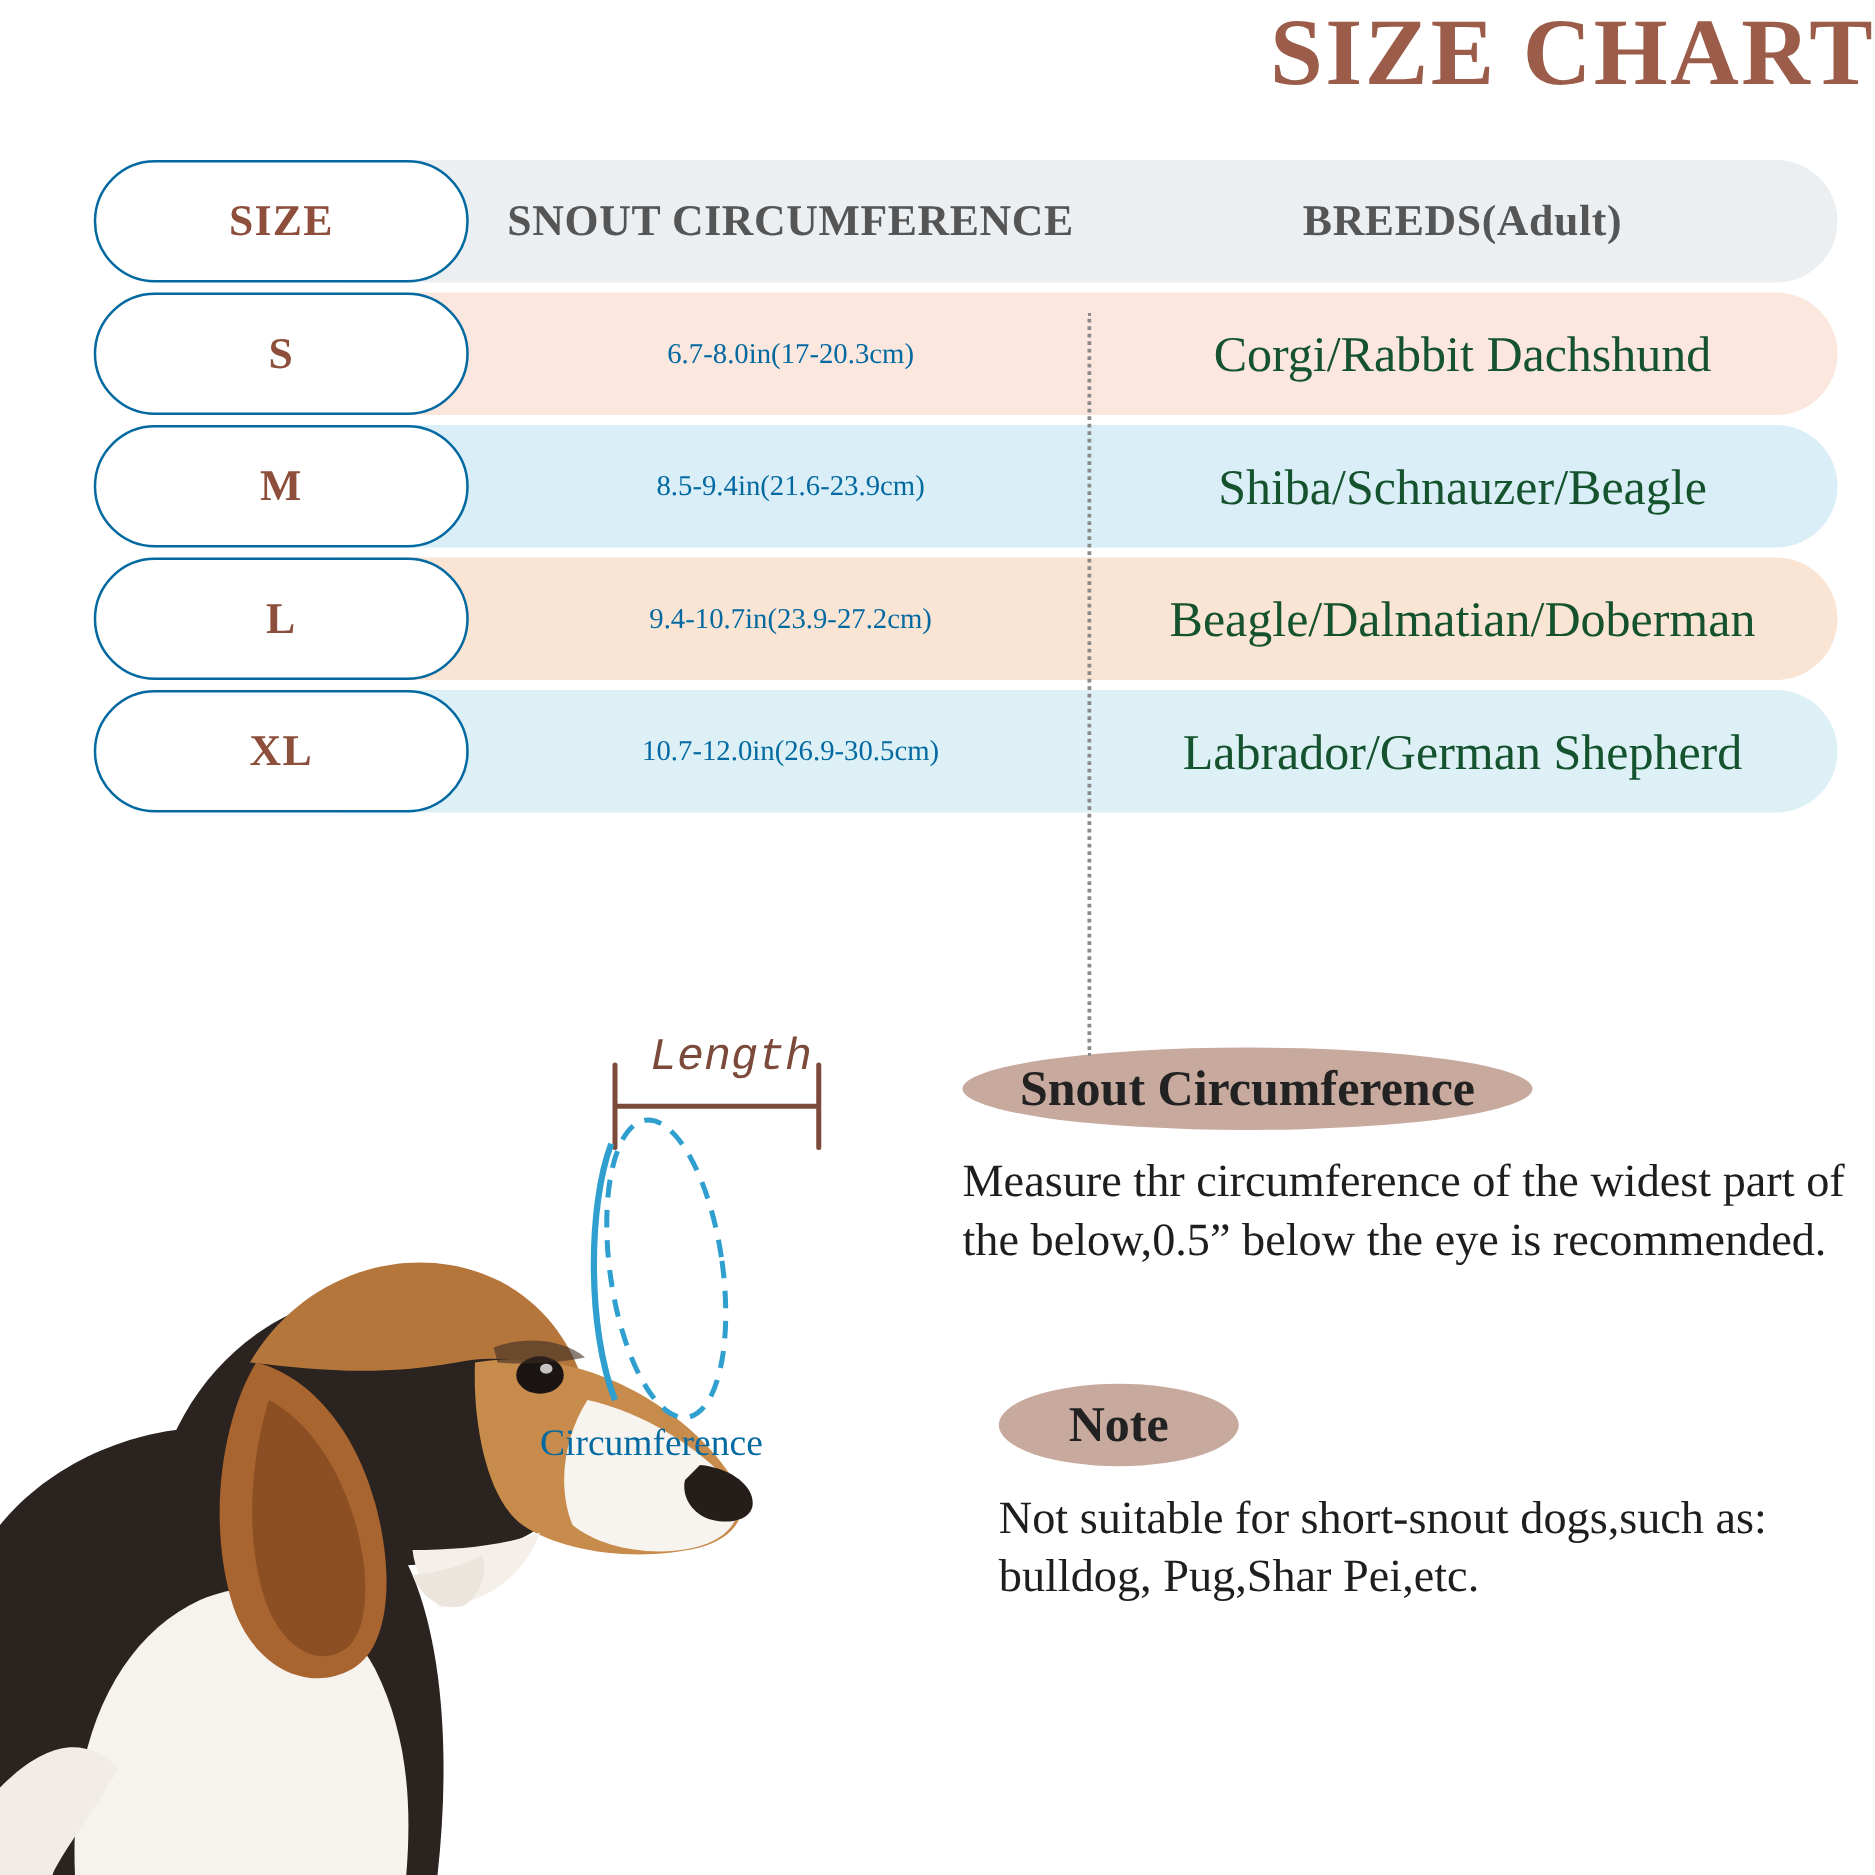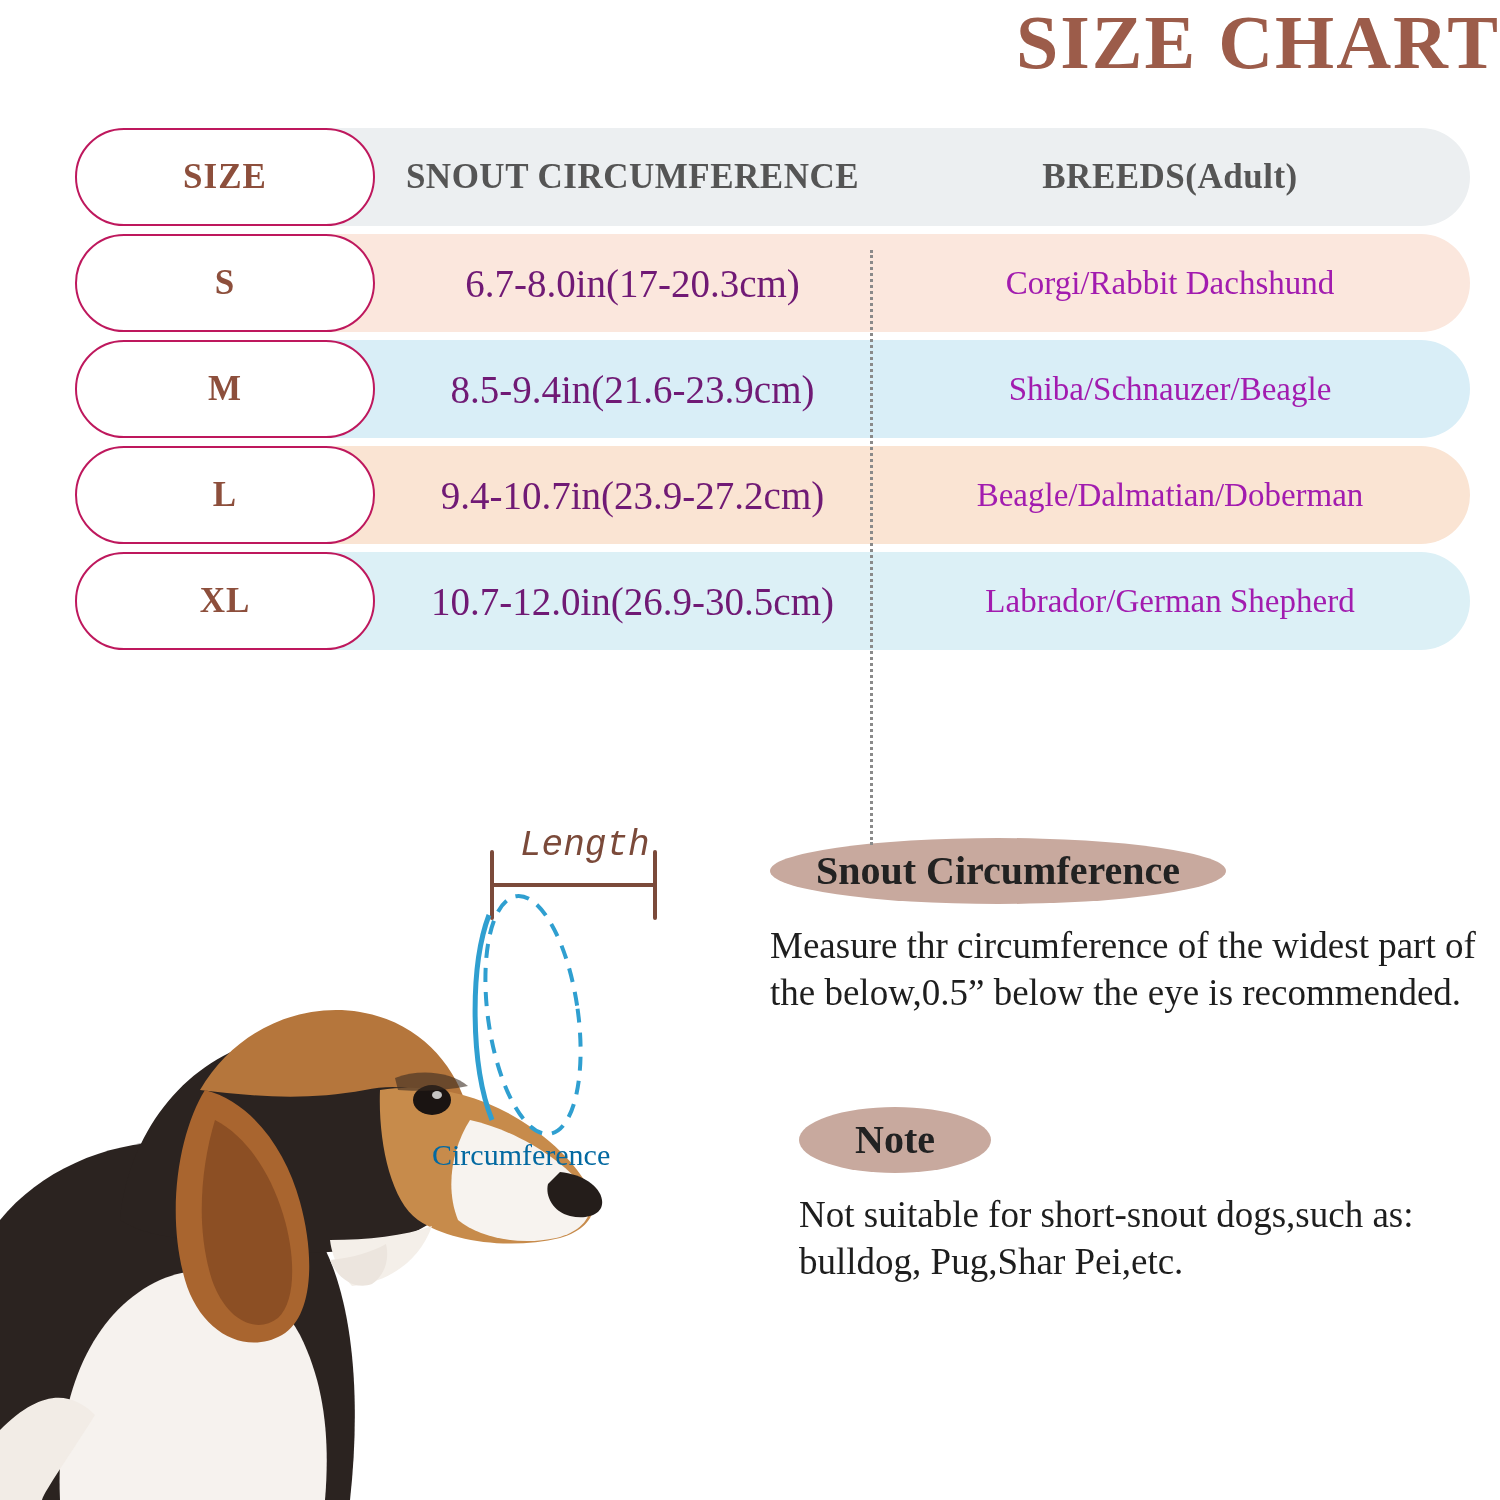--- a/index.html
+++ b/index.html
@@ -37,21 +37,21 @@
   .row {
     display: flex;
     align-items: stretch;
     height: 98px;
     margin-bottom: 8px;
     position: relative;
   }
   .cell-size {
     width: 300px;
     flex: 0 0 300px;
-    border: 2px solid #be185d;
+    border: 2px solid #0369a1;
     border-radius: 50px;
     background: #ffffff;
     display: flex;
     align-items: center;
     justify-content: center;
     color: #8d4f3c;
     font-weight: bold;
     font-size: 35px;
     letter-spacing: 1px;
     box-sizing: border-box;
@@ -64,32 +64,32 @@
     top: 0;
     bottom: 0;
     border-radius: 50px;
     z-index: 1;
   }
   .cell-snout {
     flex: 1 1 auto;
     display: flex;
     align-items: center;
     justify-content: center;
-    color: #701a75;
-    font-size: 39px;
+    color: #0369a1;
+    font-size: 23px;
     z-index: 3;
     padding-left: 20px;
   }
   .cell-breeds {
     flex: 0 0 600px;
     display: flex;
     align-items: center;
     justify-content: center;
-    color: #a21caf;
-    font-size: 33px;
+    color: #14532d;
+    font-size: 40px;
     z-index: 3;
   }
   .row.header .cell-snout,
   .row.header .cell-breeds {
     font-weight: bold;
     color: #555555;
     font-size: 35px;
     letter-spacing: 0.5px;
   }
   .divider {

